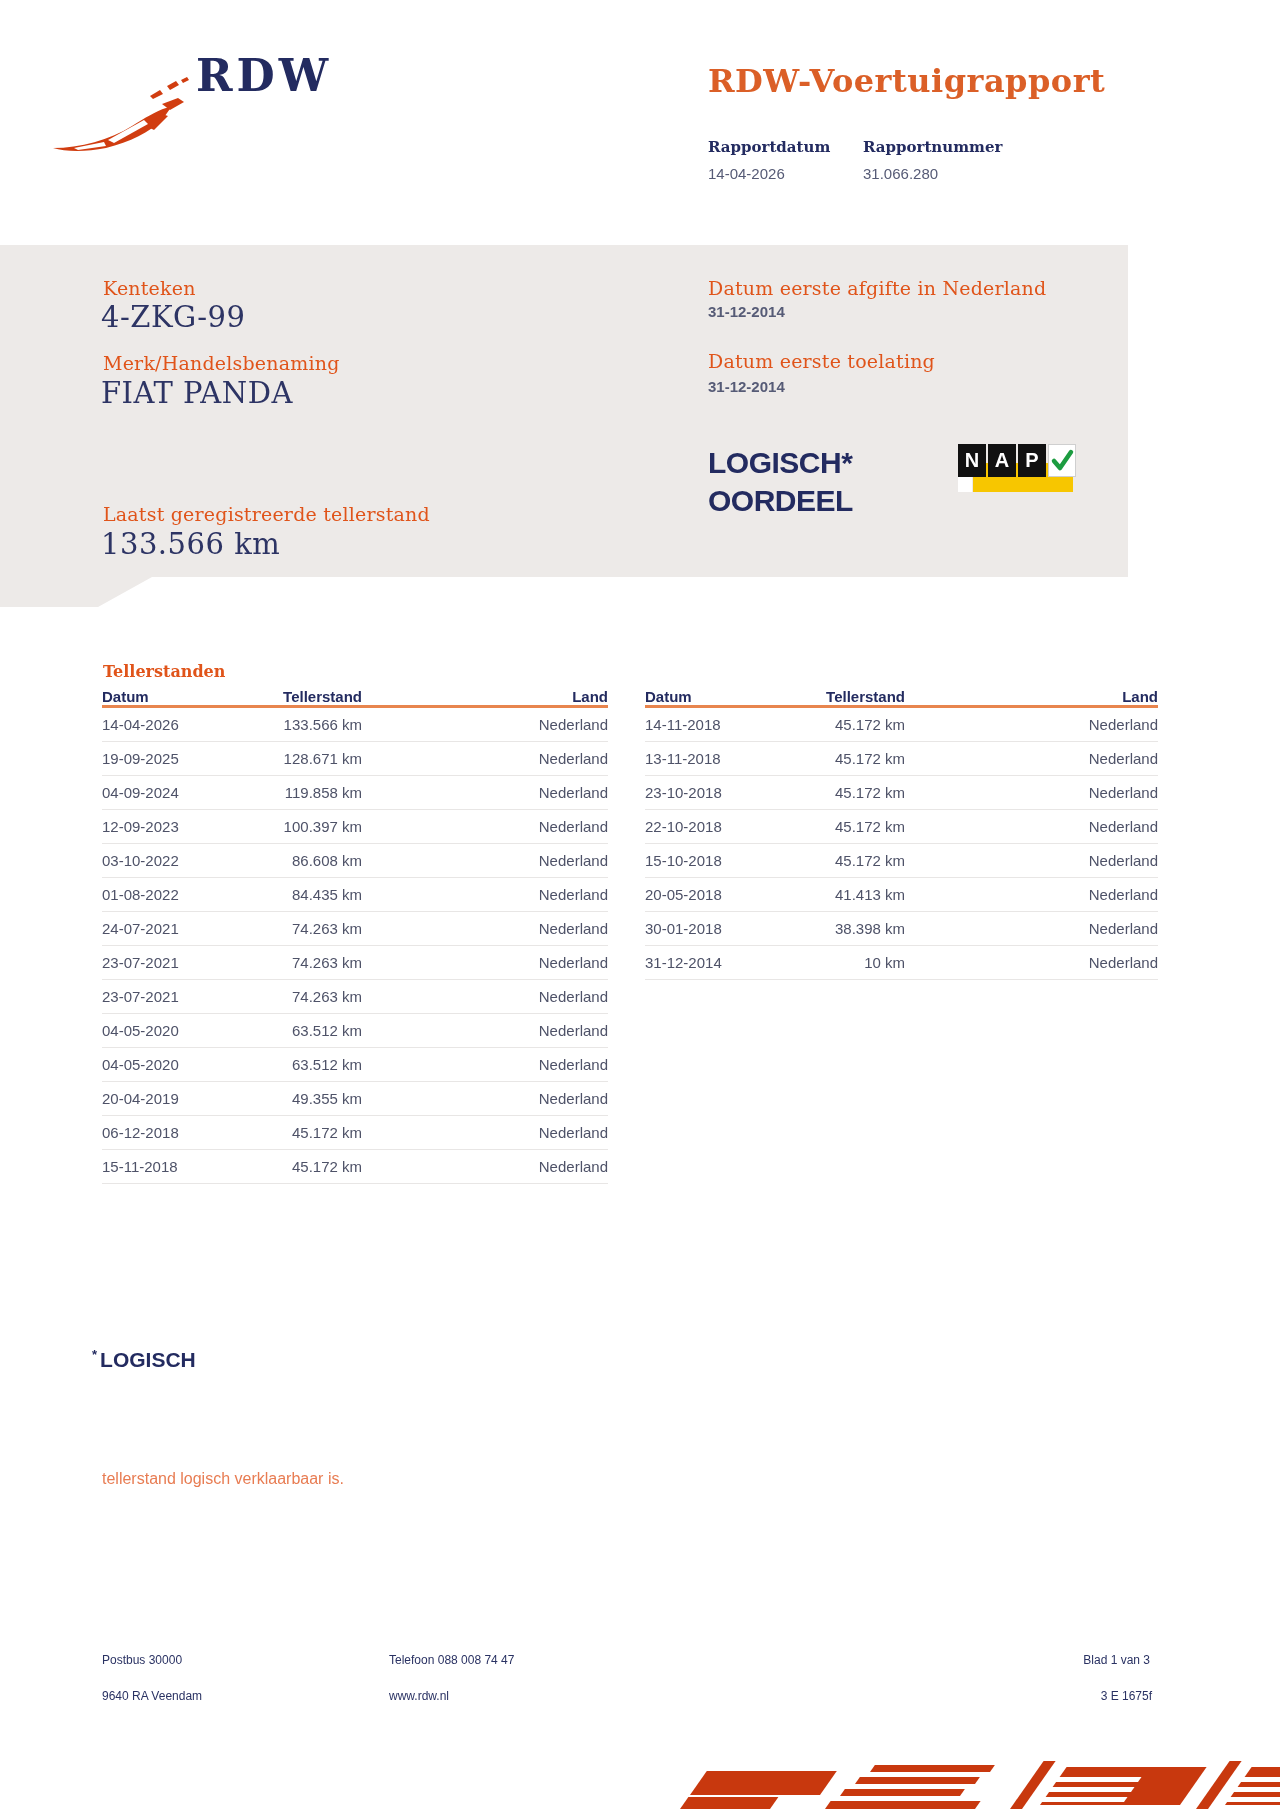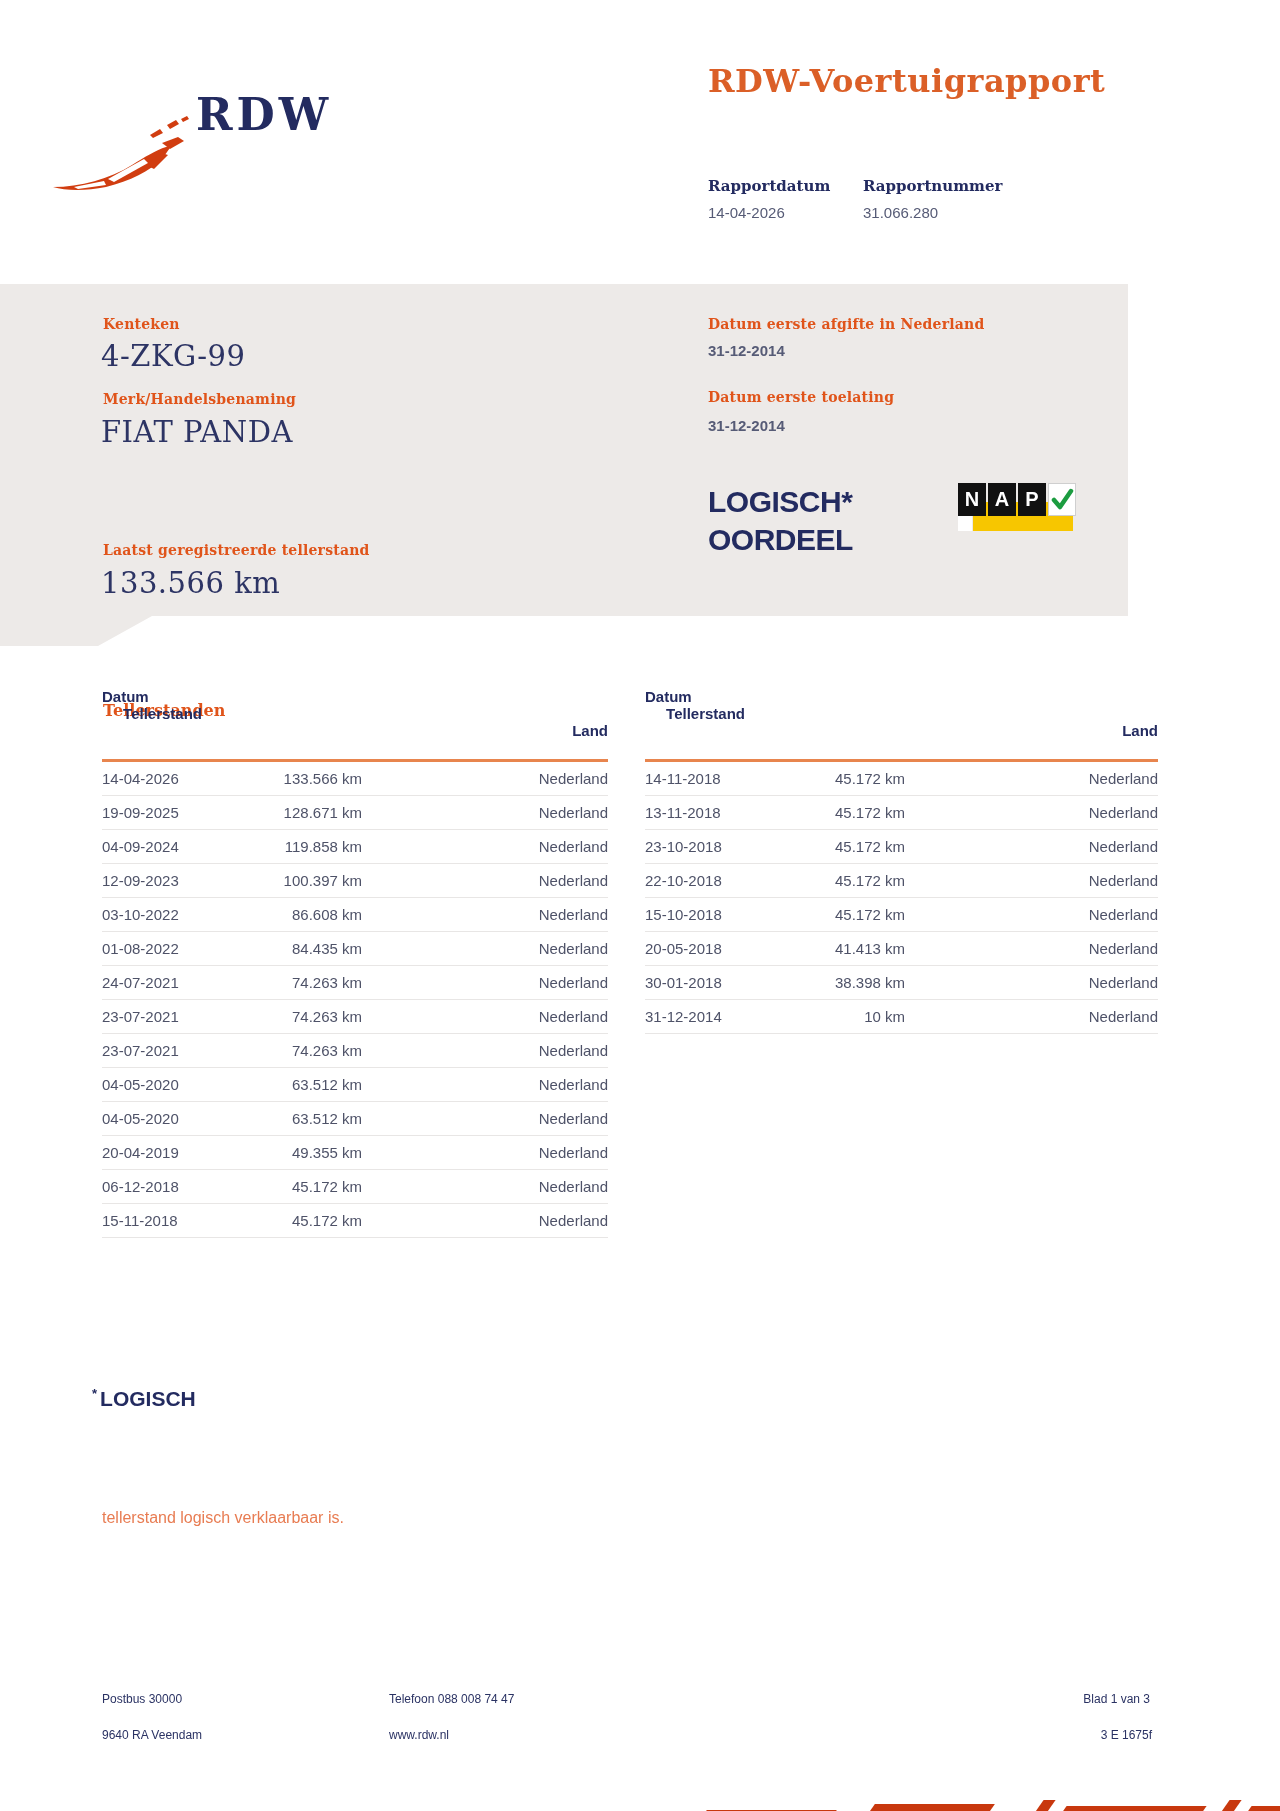--- a/index.html
+++ b/index.html
@@ -13,41 +13,41 @@
     --logo-red:#D13D10;
     --nap-yellow:#F7C600;
     --nap-green:#1C9C40;
   }
   html,body{margin:0;padding:0;background:#f2f2f2;}
   .page{
     position:relative;width:1280px;height:1811px;margin:0 auto;
     background:#ffffff;overflow:hidden;
     font-family:"Liberation Sans",sans-serif;
   }
-  .abs{position:absolute;margin-top:39px;}
+  .abs{position:absolute;}
   
   .logo-text{
     font-family:"DejaVu Serif",serif;font-weight:bold;font-size:44px;
     color:var(--navy);letter-spacing:4px;
   }
   .doc-title{
     margin:0;font-family:"DejaVu Serif",serif;font-weight:bold;font-size:32px;
     color:var(--title-orange);letter-spacing:0.5px;
   }
   .meta-lbl{
     font-family:"DejaVu Serif",serif;font-weight:bold;font-size:15px;color:var(--navy);
   }
   .meta-val{font-size:15px;color:#565B76;}
   
   .panel{
     left:0;top:245px;width:1128px;height:362px;background:var(--panel);
     clip-path:polygon(0 0,1128px 0,1128px 332px,152px 332px,98px 362px,0 362px);
   }
   .lbl-orange{
-    font-family:"DejaVu Serif",serif;font-weight:bold;font-size:14px;
+    font-family:"DejaVu Serif",serif;font-weight:normal;font-size:19px;
     color:var(--orange);letter-spacing:0.2px;
   }
   .big-serif{
     font-family:"DejaVu Serif",serif;font-size:29px;color:#2D3464;letter-spacing:0.5px;
   }
   .oordeel{
     font-family:"Liberation Sans",sans-serif;font-weight:bold;font-size:30px;
     color:var(--navy);line-height:38px;letter-spacing:-0.5px;
   }
   
@@ -58,21 +58,21 @@
     color:#ffffff;font-weight:bold;font-size:20px;line-height:33px;text-align:center;
     font-family:"Liberation Sans",sans-serif;
   }
   .nap .chk{background:#ffffff;border:1px solid #cfcfcf;box-sizing:border-box;}
   .nap .gap{position:absolute;left:0;top:33px;width:14px;height:15px;background:#ffffff;}
   
   .section-title{
     font-family:"DejaVu Serif",serif;font-weight:bold;font-size:16px;color:var(--orange);
   }
   .otable{position:absolute;}
-  .thead{display:flex;padding-bottom:20px;border-bottom:3px solid var(--rule-orange);flex-direction:column;}
+  .thead{display:flex;padding-bottom:0;border-bottom:3px solid var(--rule-orange);}
   .thead span{
     font-family:"Liberation Sans",sans-serif;font-weight:bold;font-size:15px;color:var(--navy);
   }
   .trow{
     display:flex;height:34px;line-height:33px;border-bottom:1px solid #E8E6E5;
     box-sizing:border-box;font-size:15px;color:var(--text-navy);
   }
   .col-d{width:160px;text-align:left;}
   .col-t{width:100px;text-align:right;}
   .col-l{flex:1;text-align:right;margin-left:36px;}

